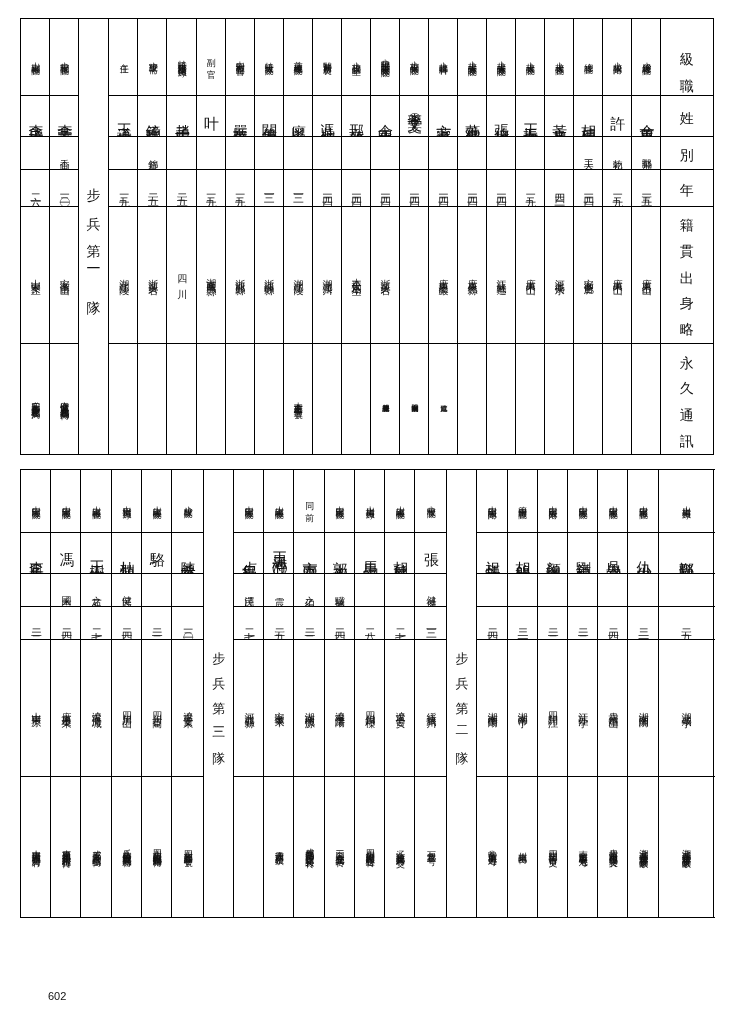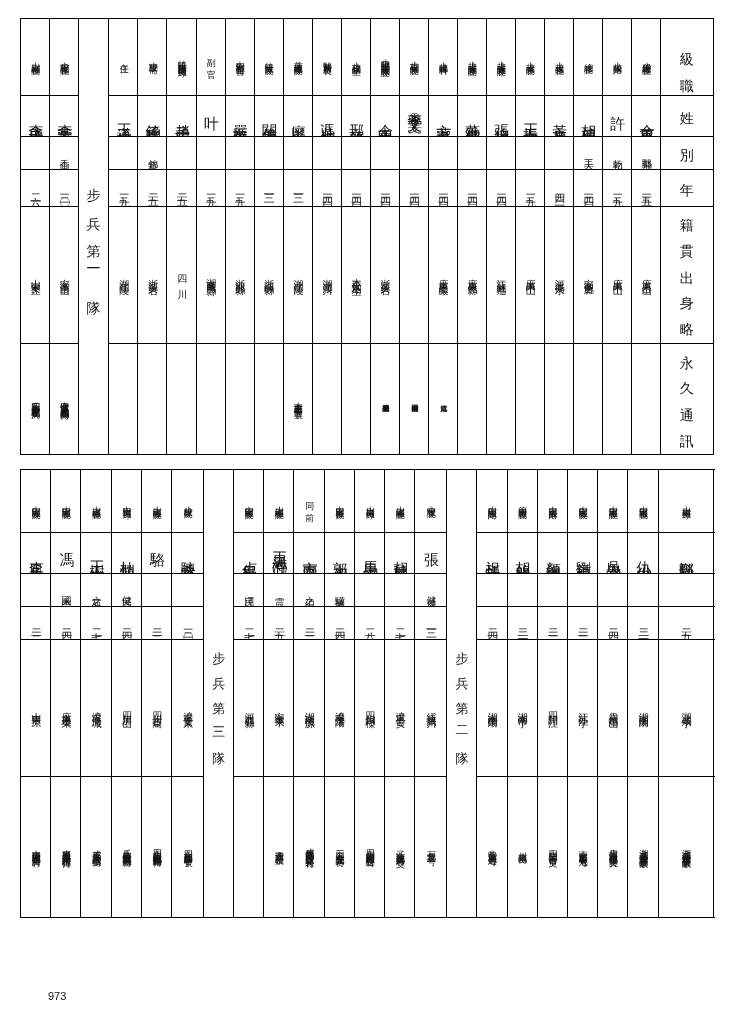--- a/index.html
+++ b/index.html
@@ -1476,14 +1476,14 @@
           </td>
       <td class="hdr">
             <div class="cellbox">
               <span class="v">永　久　通　訊　處</span>
             </div>
           </td>
     </tr>
   </tbody>
     </table>
 
-  <div class="pagenum">973</div>
+  <div class="pagenum">602</div>
 </div>
 
 </body></html>

